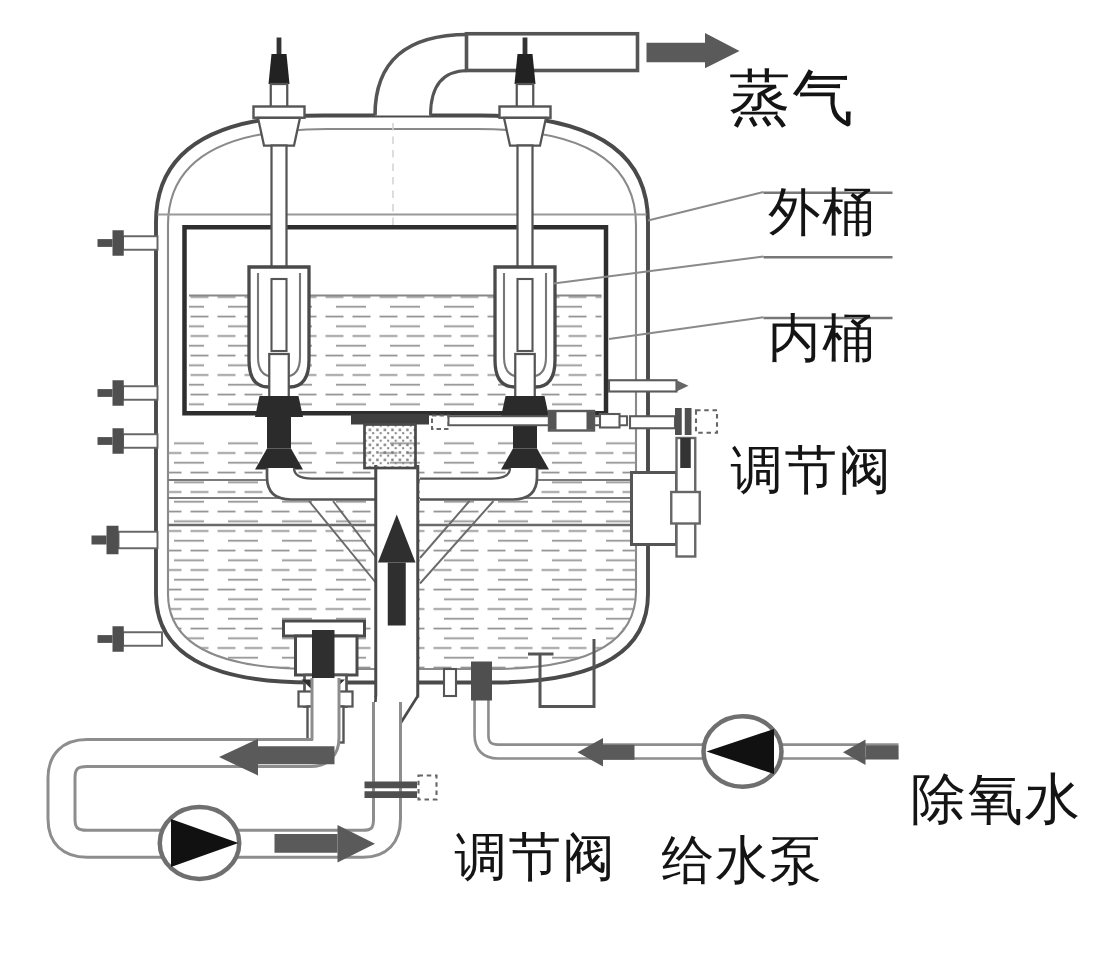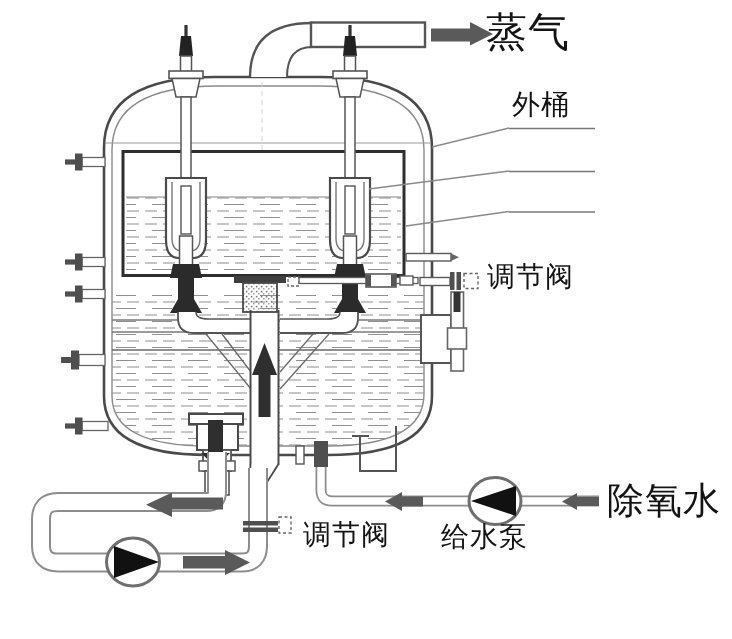--- a/index.html
+++ b/index.html
@@ -4,22 +4,23 @@
 <style>
   html,body{margin:0;padding:0;background:#fff;}
   .canvas{
     position:relative;width:732px;height:639px;background:#fff;overflow:hidden;
     font-family:"Liberation Serif","DejaVu Serif",serif;
   }
   .canvas svg{position:absolute;left:0;top:0;}
   .lbl{
     position:absolute;color:#141414;line-height:1;white-space:nowrap;
     letter-spacing:1px;
+    margin-top:33px;
   }
-  .fs41{font-size:41px;} .fs37{font-size:37px;} .fs35{font-size:28px;}
+  .fs41{font-size:41px;} .fs37{font-size:37px;} .fs35{font-size:35px;}
 </style>
 </head>
 <body>
 
 <div class="canvas">
 
 <svg width="732" height="639" viewBox="0 0 732 639">
   <defs>
     <pattern id="hz" width="36" height="13" patternUnits="userSpaceOnUse">
       <path d="M1,3 H13 M19,3 H31 M8,9.5 H28" stroke="#8f8f8f" stroke-width="1.1" fill="none"></path>
@@ -245,18 +246,19 @@
   </g>
   <g stroke="#777777" stroke-width="1.6">
     <line x1="509" y1="128.5" x2="595" y2="128.5"></line>
     <line x1="509" y1="171.5" x2="595" y2="171.5"></line>
     <line x1="509" y1="212" x2="595" y2="212"></line>
   </g>
 </svg>
 
 <div class="lbl fs41" style="left:486px;top:12px;">蒸气</div>
 <div class="lbl fs35" style="left:512px;top:91px;">外桶</div>
+<div class="lbl fs35" style="left:512px;top:175px;">内桶</div>
 <div class="lbl fs35" style="left:487px;top:263px;">调节阀</div>
 <div class="lbl fs35" style="left:303px;top:521px;">调节阀</div>
 <div class="lbl fs37" style="left:607px;top:482px;">除氧水</div>
 <div class="lbl fs35" style="left:441px;top:523px;">给水泵</div>
 
 </div>
 
 </body></html>

